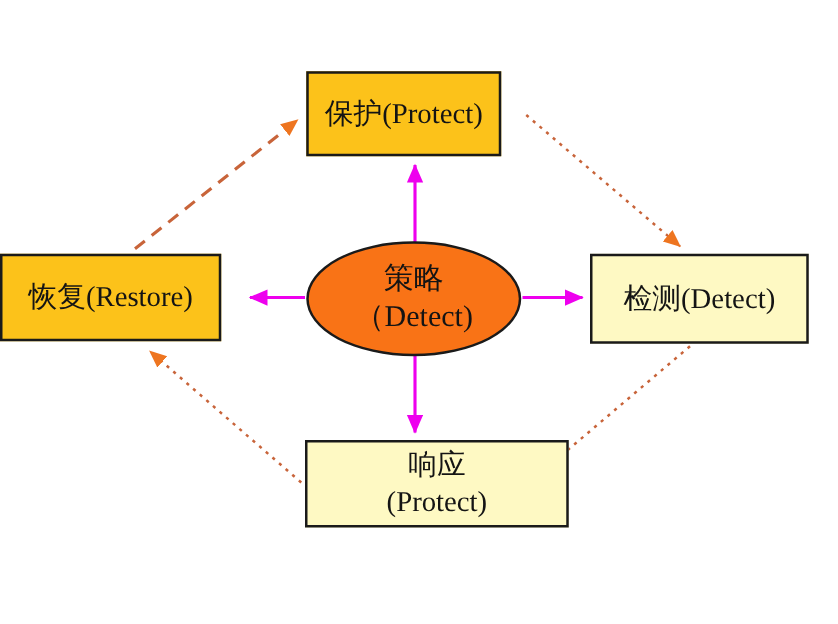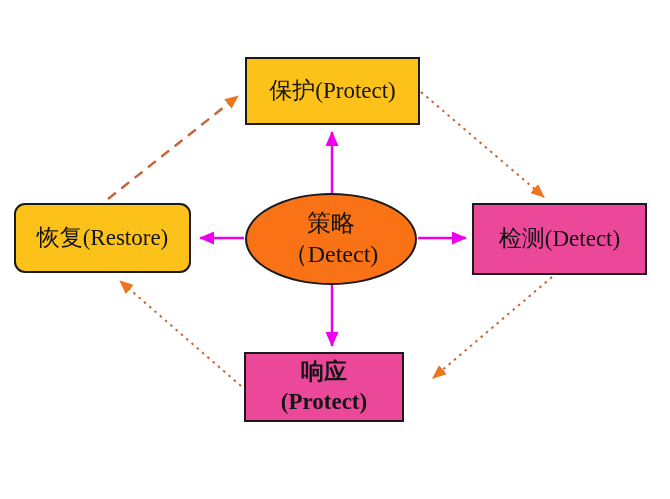--- a/index.html
+++ b/index.html
@@ -25,25 +25,25 @@
     text-align: center;
     color: #141414;
     line-height: 1.25;
     box-sizing: border-box;
   }
   .box {
     border: 2.5px solid #1a1a1a;
     font-size: 23px;
   }
   .gold { background: #FCC21A; }
-  .cyan { background: #ec4899; }
-  .node-protect  { left: 245px; top: 57px;  width: 175px; height: 68px; }
-  .node-restore  { left: 14px;  top: 203px; width: 177px; height: 70px; border-radius: 11px; }
+  .cyan { background: #fef9c3; }
+  .node-protect  { left: 245px; top: 57px;  width: 156px; height: 68px; }
+  .node-restore  { left: 0;  top: 203px; width: 177px; height: 70px; }
   .node-detect   { left: 472px; top: 203px; width: 175px; height: 72px; }
-  .node-response { left: 244px; top: 352px; width: 160px; height: 70px; line-height: 1.3; font-weight: bold; }
+  .node-response { left: 244px; top: 352px; width: 211px; height: 70px; line-height: 1.3; }
   .node-policy {
     left: 245px; top: 193px; width: 172px; height: 92px;
     background: #f97316;
     border: 2.5px solid #1a1a1a;
     border-radius: 50%;
     font-size: 24px;
     line-height: 1.3;
   }
   .label { white-space: nowrap; }
 </style>

